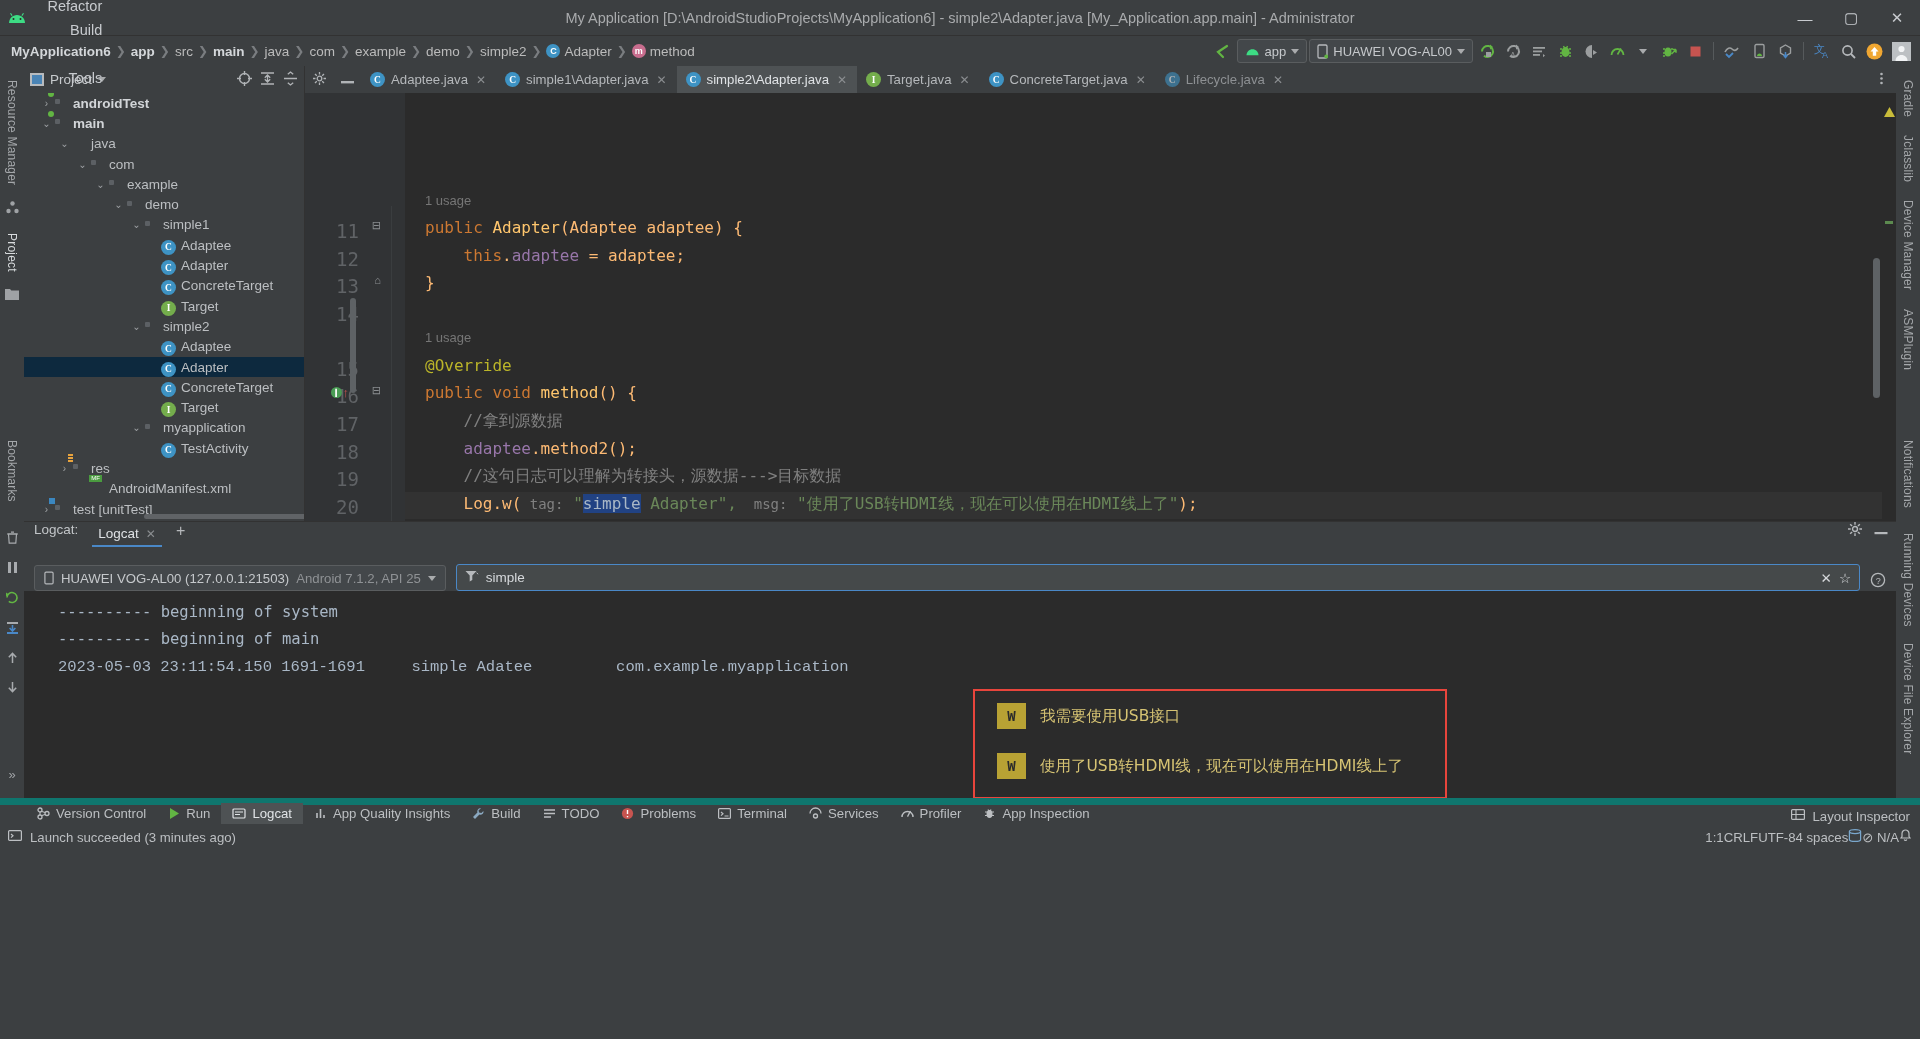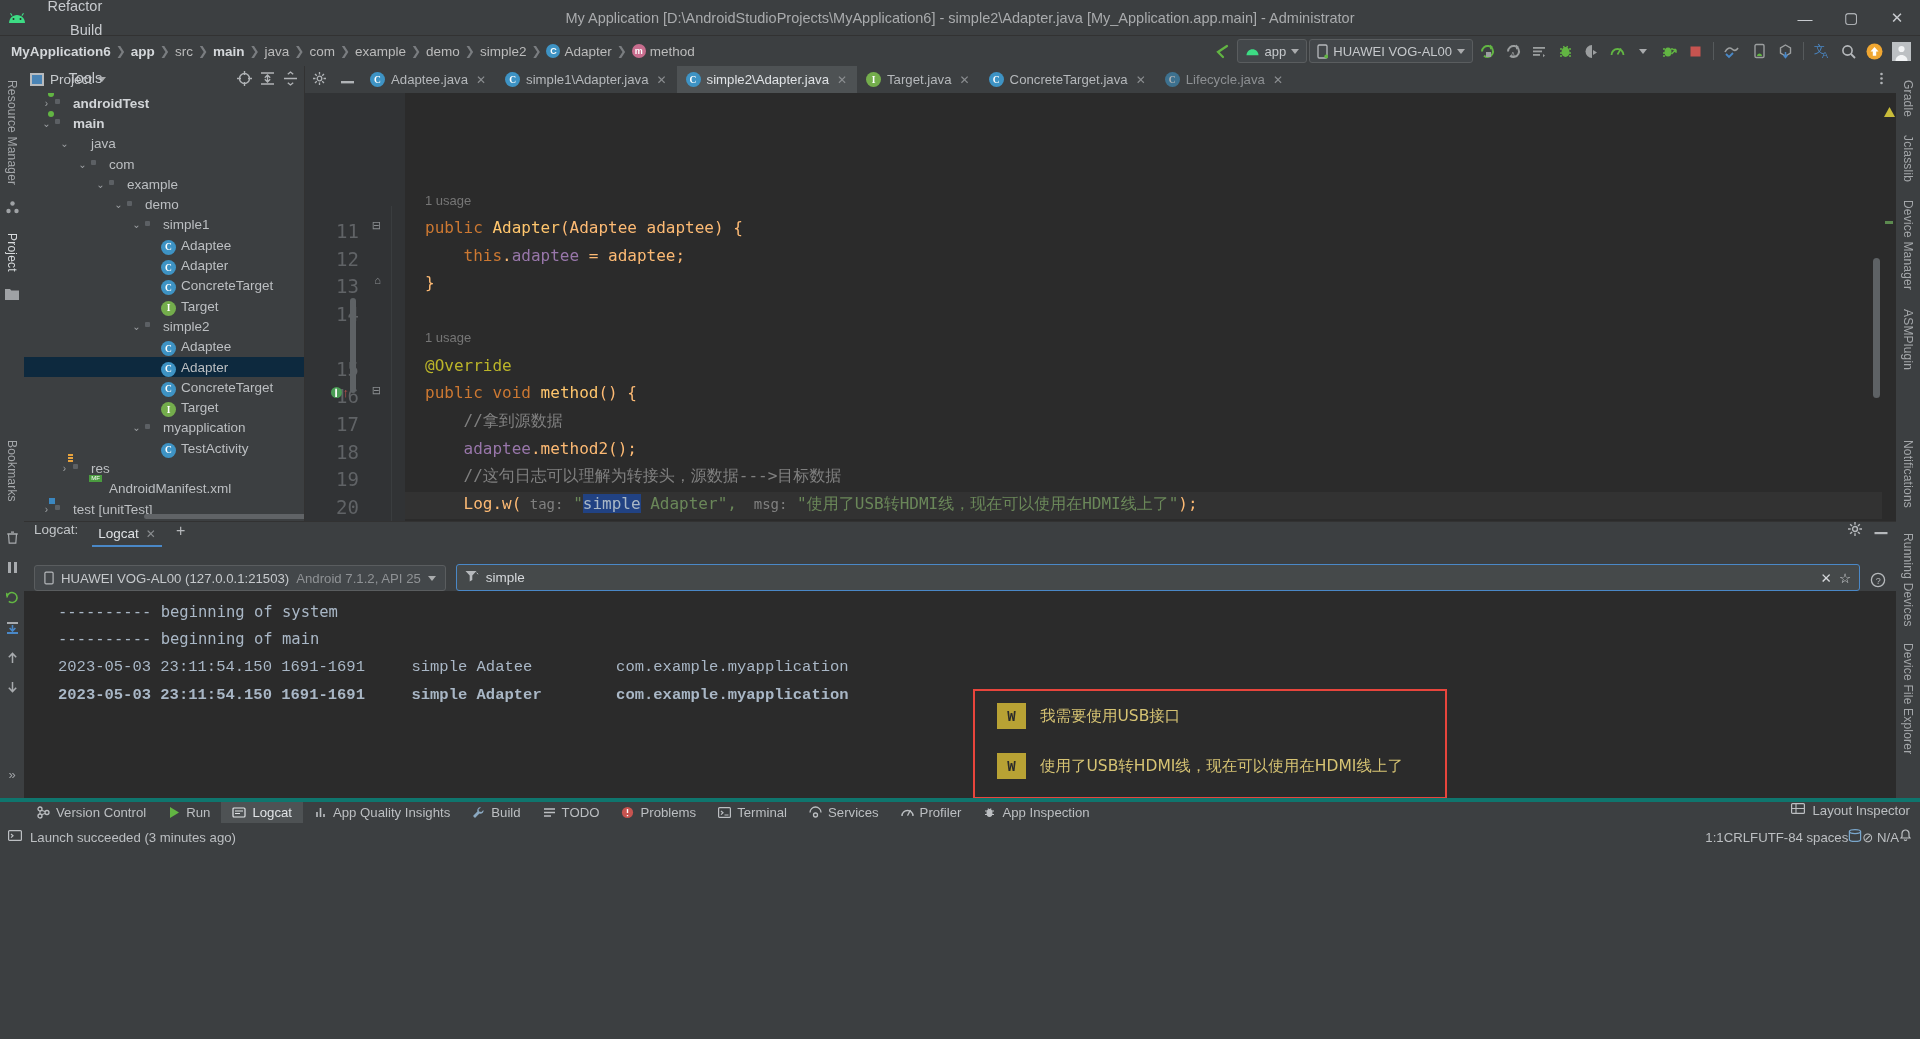--- a/index.html
+++ b/index.html
@@ -188,21 +188,21 @@
   
   .anno-box { position:absolute; left:949px; top:98px; width:474px; height:110px; border:2px solid #e8453c;
               background:#2b2b2b; }
   .anno-row { display:flex; align-items:center; gap:14px; padding-left:22px; height:50px; }
   .wbadge { width:29px; height:26px; background:#b8a234; color:#2b2b2b; font-weight:bold; font-size:14px;
             display:flex; align-items:center; justify-content:center; font-family:"DejaVu Sans Mono",monospace;}
   .anno-txt { color:#d6c373; font-size:15.5px; font-family:"DejaVu Sans", sans-serif; }
 
   
   .toolwin-bar { position:absolute; left:0; right:0; top:798px; height:26px; background:#3c3f41;
-                 display:flex; align-items:flex-start; padding-left:26px; gap:0px; border-top:4px solid #0f766e;}
+                 display:flex; align-items:flex-end; padding-left:26px; gap:0px; border-top:7px solid #0f766e;}
   .tw-item { display:flex; align-items:center; gap:6px; padding:3px 11px; font-size:13.2px; color:#bcbfc2;}
   .tw-item.active { background:#4e5254; color:#e0e3e6;}
   .toolwin-right { position:absolute; right:10px; display:flex; align-items:center; gap:7px; font-size:13.2px; color:#bcbfc2;}
 
   .statusbar { position:absolute; left:0; right:0; top:824px; height:26px; background:#3c3f41;
                display:flex; align-items:center; padding-left:8px; font-size:13.2px; color:#bcbfc2;}
   .sb-right { position:absolute; right:8px; display:flex; align-items:center; }
   .sb-item { white-space:nowrap; }
 </style>
 </head>
@@ -792,21 +792,20 @@
             <text x="5.7" y="11.6" font-size="9" fill="#b6b9bc" font-family="Liberation Sans">?</text>
           </svg>
       </span>
     </div>
 
     <div class="lc-body">
       <div class="lc-lines" id="lclines">
           <div class="lcline">---------- beginning of system</div>
           <div class="lcline">---------- beginning of main</div>
           <div class="lcline"><span class="t" style="font-weight: normal;">2023-05-03 23:11:54.150 1691-1691     simple Adatee         com.example.myapplication</span></div>
-          <div class="lcline"><span class="t" style="font-weight: bold;">2023-05-03 23:11:54.150 1691-1691     simple Adapter        com.example.myapplication</span></div>
         </div>
 
       <div class="anno-box">
         <div class="anno-row">
           <span class="wbadge">W</span>
           <span class="anno-txt">我需要使用USB接口</span>
         </div>
         <div class="anno-row">
           <span class="wbadge">W</span>
           <span class="anno-txt">使用了USB转HDMI线，现在可以使用在HDMI线上了</span>

